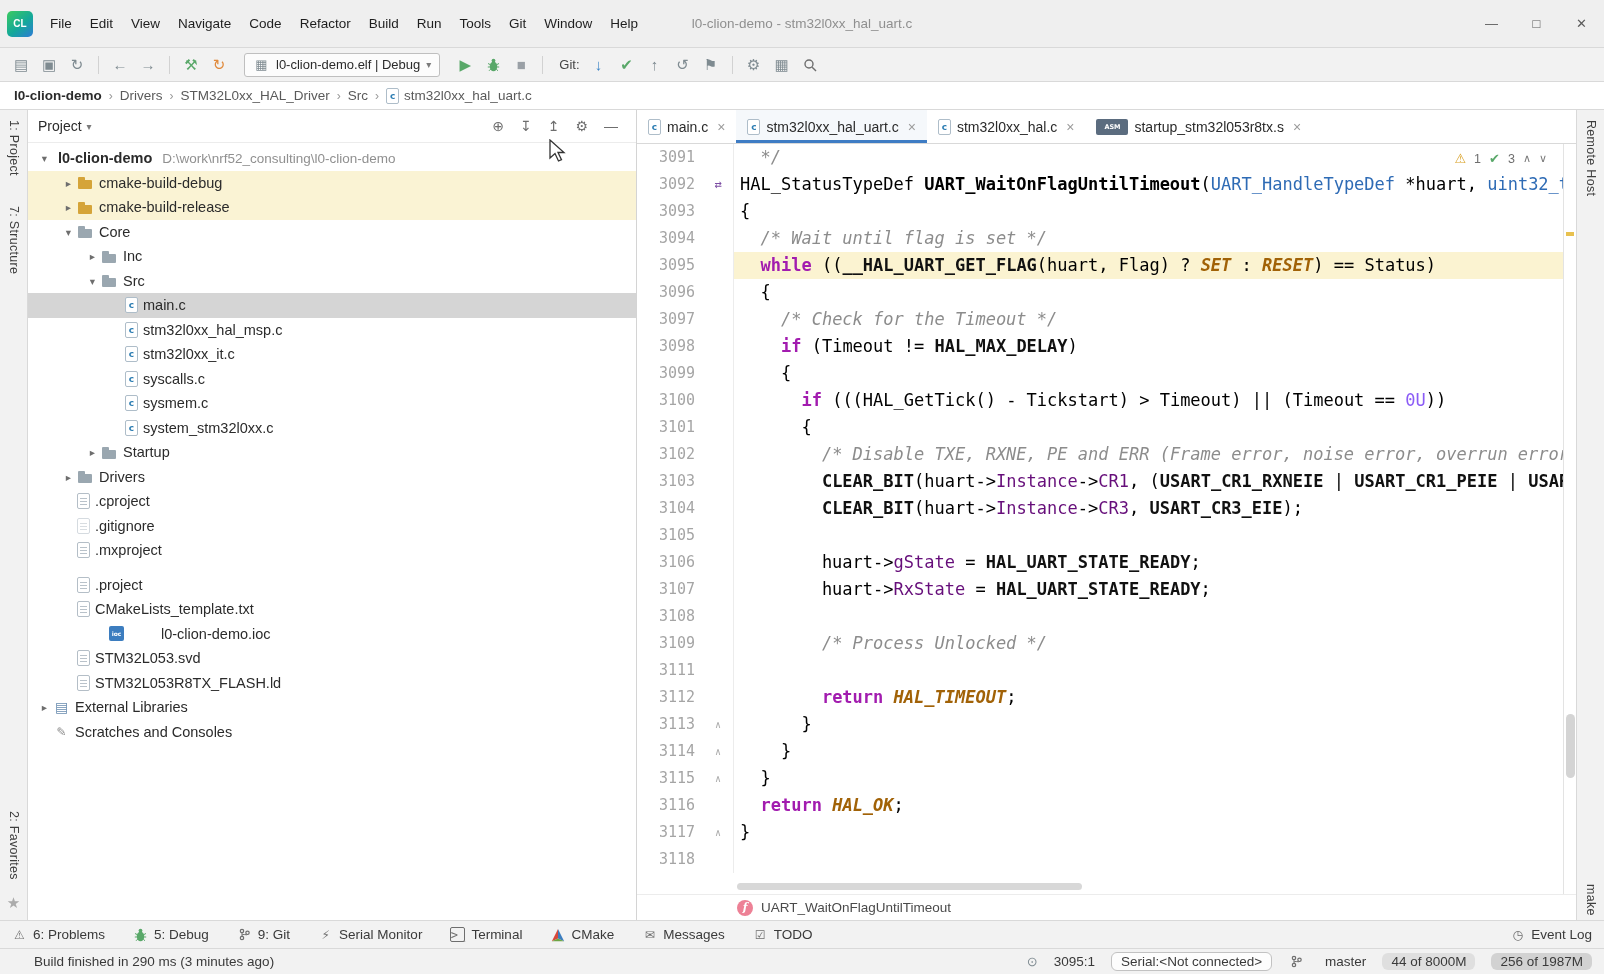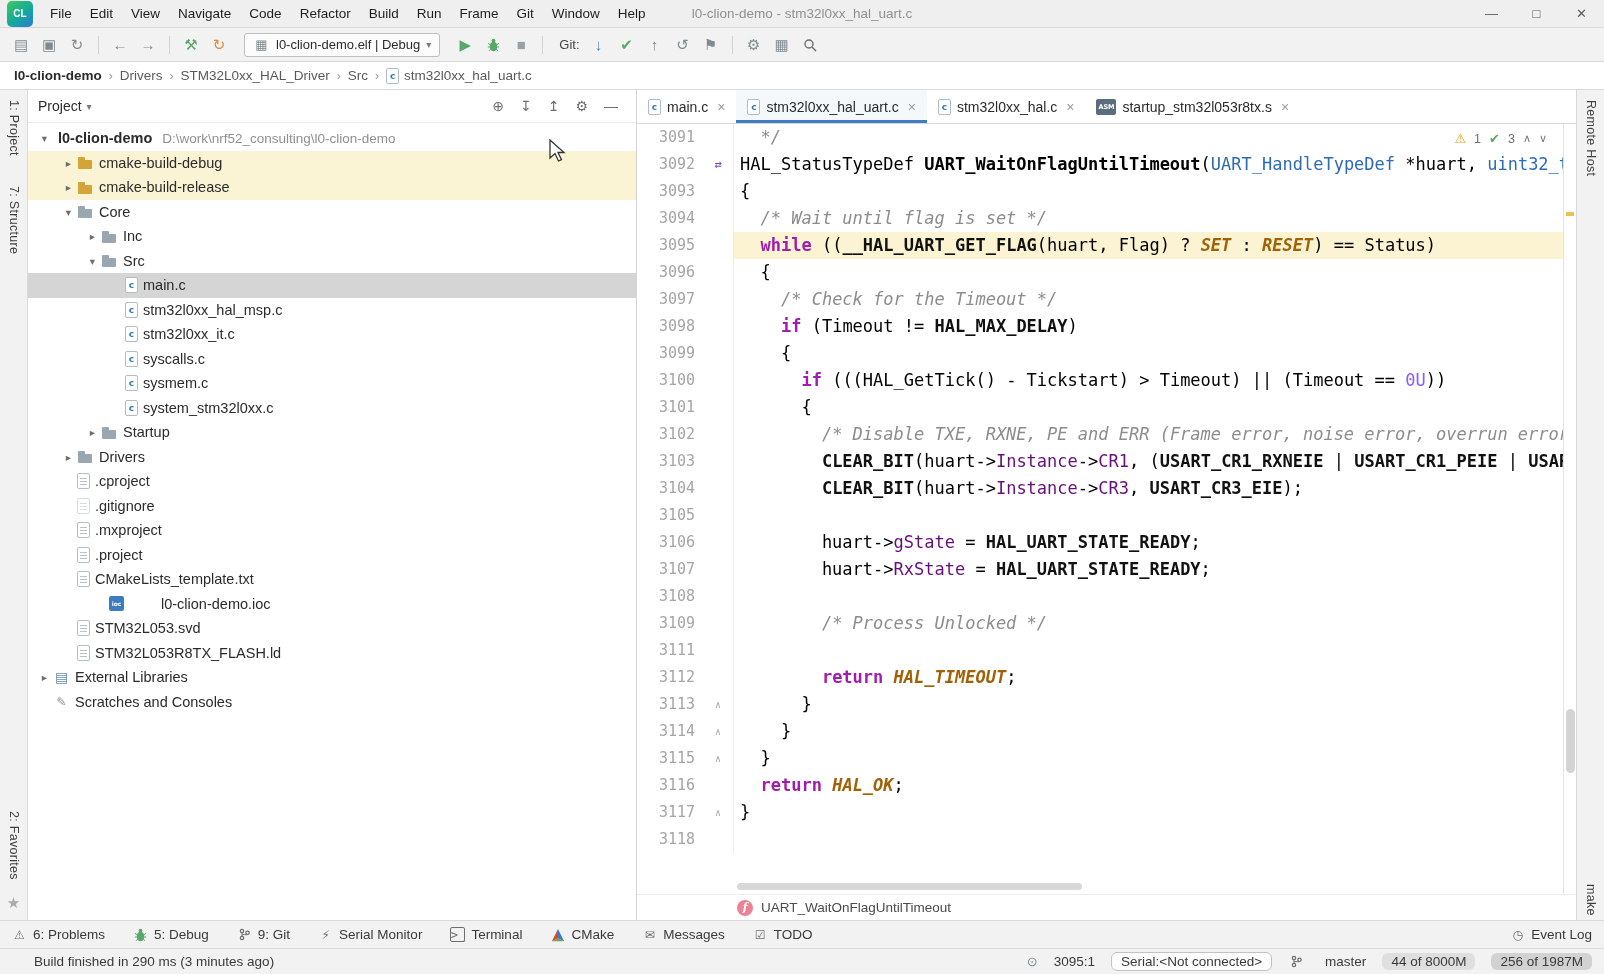--- a/index.html
+++ b/index.html
@@ -1,21 +1,21 @@
 <!DOCTYPE html>
 <html><head>
 <meta charset="utf-8">
 <style>
   *{box-sizing:border-box;margin:0;padding:0}
   html,body{width:1604px;height:974px;overflow:hidden}
   body{font-family:"Liberation Sans",sans-serif;background:#fff}
   .app{position:relative;width:1604px;height:974px;display:flex;flex-direction:column;background:#fff;color:#2b2b2b}
 
   
-  .titlebar{height:28px;flex:none;background:#efefef;border-bottom:1px solid #d9d9d9;display:flex;align-items:center;position:relative}
+  .titlebar{height:48px;flex:none;background:#efefef;border-bottom:1px solid #d9d9d9;display:flex;align-items:center;position:relative}
   .logo{width:26px;height:26px;margin:0 8px 0 7px;border-radius:5px;flex:none;background:linear-gradient(140deg,#3bca5f 0%,#14a89a 55%,#2e7bd6 100%);color:#fff;font-weight:bold;font-size:10px;display:flex;align-items:center;justify-content:center}
   .menubar{display:flex;height:100%}
   .menu-item{padding:0 9px;display:flex;align-items:center;font-size:13.5px;color:#1e1e1e;cursor:default}
   .win-title{position:absolute;left:50%;top:0;height:100%;transform:translateX(-50%);display:flex;align-items:center;color:#8f8f8f;font-size:13.5px;white-space:nowrap}
   .win-controls{margin-left:auto;display:flex;height:100%}
   .win-btn{width:45px;display:flex;align-items:center;justify-content:center;color:#5a5a5a;font-size:13px}
 
   
   .toolbar{height:34px;flex:none;background:#f2f2f2;border-bottom:1px solid #d9d9d9;display:flex;align-items:center;padding:0 8px;gap:2px}
   .tb-icon{width:26px;height:24px;display:flex;align-items:center;justify-content:center;font-size:15px;color:#7f8b91;border-radius:3px;flex:none}
@@ -59,21 +59,21 @@
   .ic{display:inline-flex;align-items:center;justify-content:center;width:17px;height:17px;flex:none;font-size:13px;color:#7f8b91;font-family:"DejaVu Sans",sans-serif}
   .ic-folder,.ic-folder-ex{position:relative}
   .ic-folder::before,.ic-folder-ex::before{content:"";position:absolute;left:1px;top:6px;width:14px;height:9px;background:#9aa7b0;border-radius:1px}
   .ic-folder::after,.ic-folder-ex::after{content:"";position:absolute;left:1px;top:3px;width:7px;height:4px;background:#9aa7b0;border-radius:1px 1px 0 0}
   .ic-folder-ex::before,.ic-folder-ex::after{background:#d5a439}
   .ic-cfile{width:13px;height:16px;border:1px solid #aebdc9;border-radius:2px;background:#fff;color:#2e7eb3;font-size:9px;font-weight:bold}
   .ic-file,.ic-file-ig{width:13px;height:16px;border:1px solid #b4bec7;border-radius:2px;background:#fff;position:relative}
   .ic-file::before,.ic-file-ig::before{content:"";position:absolute;left:2px;right:2px;top:4px;height:8px;background:repeating-linear-gradient(#b9c2ca 0 1px,transparent 1px 3px)}
   .ic-file-ig{opacity:.55}
   .ic-ioc{width:15px;height:15px;border-radius:2px;background:#3c7dbf;color:#fff;font-size:6px;font-weight:bold}
-  .ic-asm{width:20px;height:16px;border-radius:2px;background:#5b6c7f;color:#fff;font-size:6.5px;font-weight:bold}
+  .ic-asm{width:32px;height:16px;border-radius:2px;background:#5b6c7f;color:#fff;font-size:6.5px;font-weight:bold}
   .ic-extlib{color:#6a8caf;font-size:14px}
   .ic-scratches{color:#8a8a8a;font-size:12px}
   .ic-terminal{width:15px;height:13px;border:1px solid #6e6e6e;border-radius:2px;color:#6e6e6e;font-size:7px;font-family:"DejaVu Sans Mono",monospace}
   .ic-problems,.ic-serial,.ic-messages,.ic-todo,.ic-event-log{color:#6e6e6e}
 
   
   .editor{flex:1;min-width:0;display:flex;flex-direction:column;background:#fff}
   .tabbar{height:34px;flex:none;display:flex;border-bottom:1px solid #d9d9d9;background:#fff}
   .tab{display:flex;align-items:center;gap:6px;padding:0 11px;font-size:14px;color:#2b2b2b;position:relative;white-space:nowrap}
   .tab.active{background:#f5f8fb}
@@ -142,21 +142,21 @@
     <div class="logo">CL</div>
     <nav class="menubar">
         <div class="menu-item">File</div>
         <div class="menu-item">Edit</div>
         <div class="menu-item">View</div>
         <div class="menu-item">Navigate</div>
         <div class="menu-item">Code</div>
         <div class="menu-item">Refactor</div>
         <div class="menu-item">Build</div>
         <div class="menu-item">Run</div>
-        <div class="menu-item">Frame</div>
+        <div class="menu-item">Tools</div>
         <div class="menu-item">Git</div>
         <div class="menu-item">Window</div>
         <div class="menu-item">Help</div>
       </nav>
     <div class="win-title">l0-clion-demo - stm32l0xx_hal_uart.c</div>
     <div class="win-controls">
       <div class="win-btn">—</div>
       <div class="win-btn">□</div>
       <div class="win-btn">✕</div>
     </div>
@@ -337,21 +337,21 @@
           <div class="trow" style="padding-left: 32px;">
             <span class="chev"></span>
             <span class="ic ic-file-ig"></span>
             <span class="tlabel">.gitignore</span>
           </div>
           <div class="trow" style="padding-left: 32px;">
             <span class="chev"></span>
             <span class="ic ic-file"></span>
             <span class="tlabel">.mxproject</span>
           </div>
-          <div class="trow" style="padding-left: 32px;">
+          <div class="trow" style="padding-left: 32px; margin-top: 10px;">
             <span class="chev"></span>
             <span class="ic ic-file"></span>
             <span class="tlabel">.project</span>
           </div>
           <div class="trow" style="padding-left: 32px;">
             <span class="chev"></span>
             <span class="ic ic-file"></span>
             <span class="tlabel">CMakeLists_template.txt</span>
           </div>
           <div class="trow" style="padding-left: 32px; gap: 32px;">

